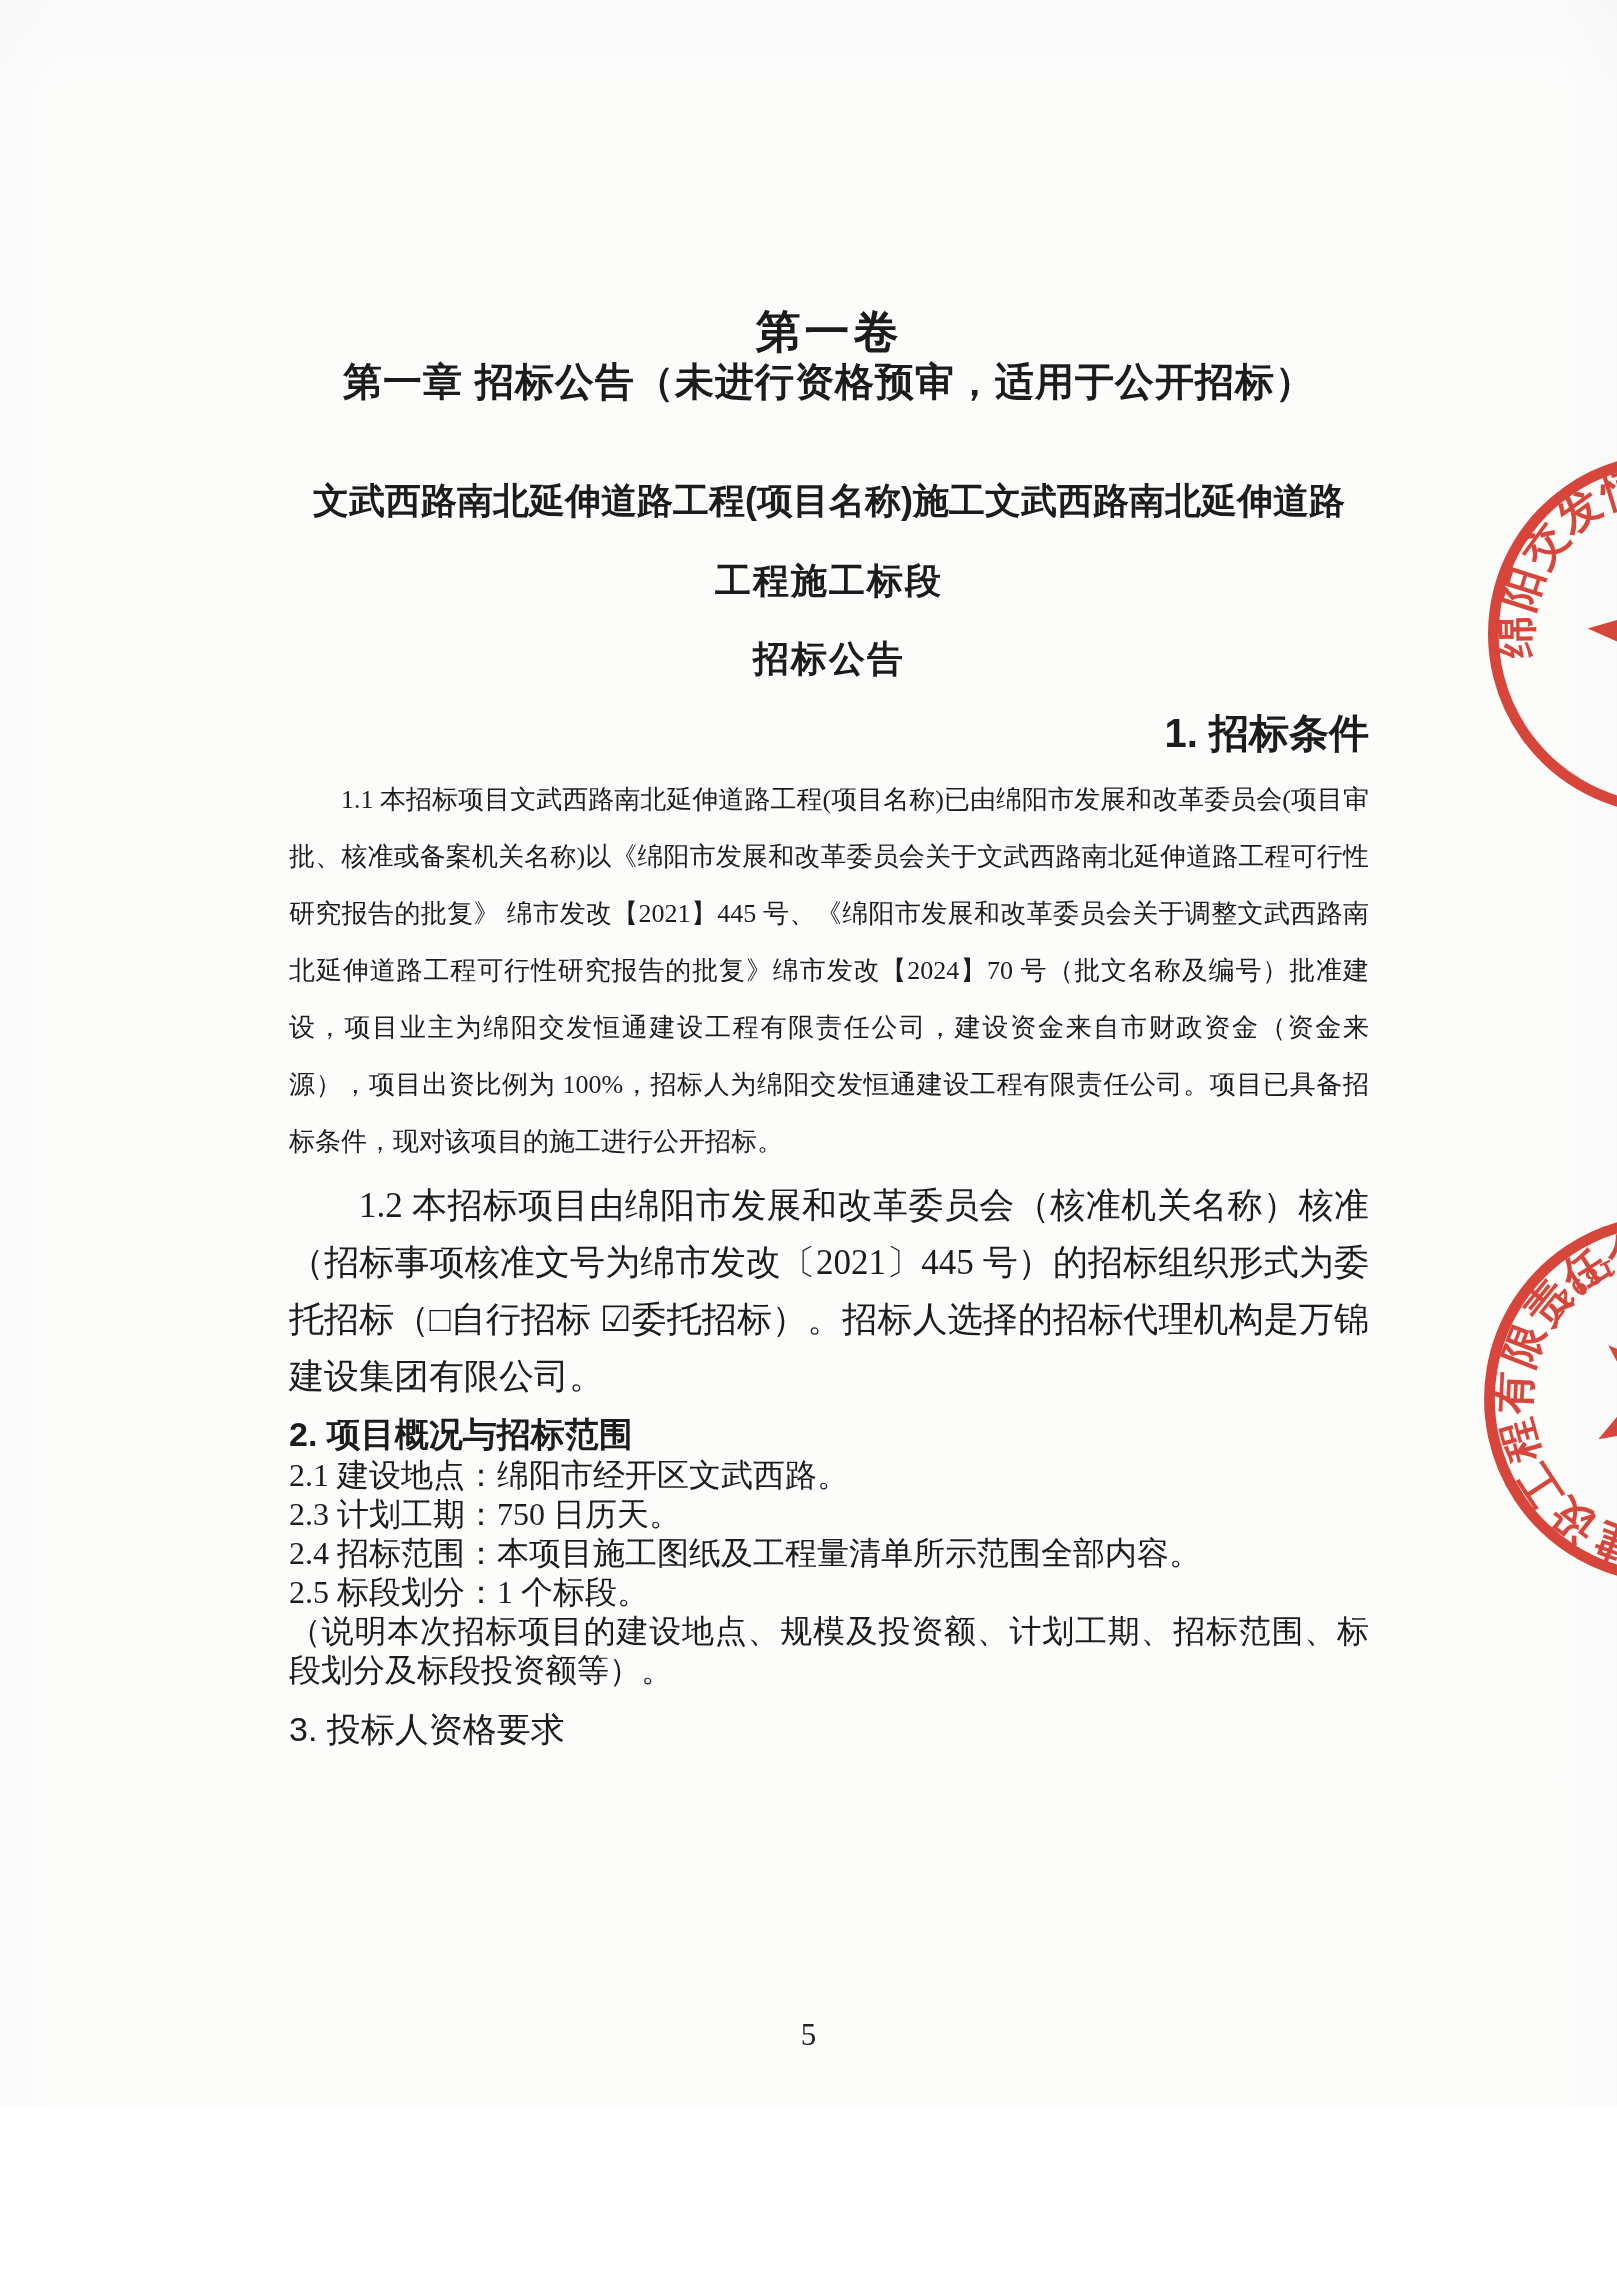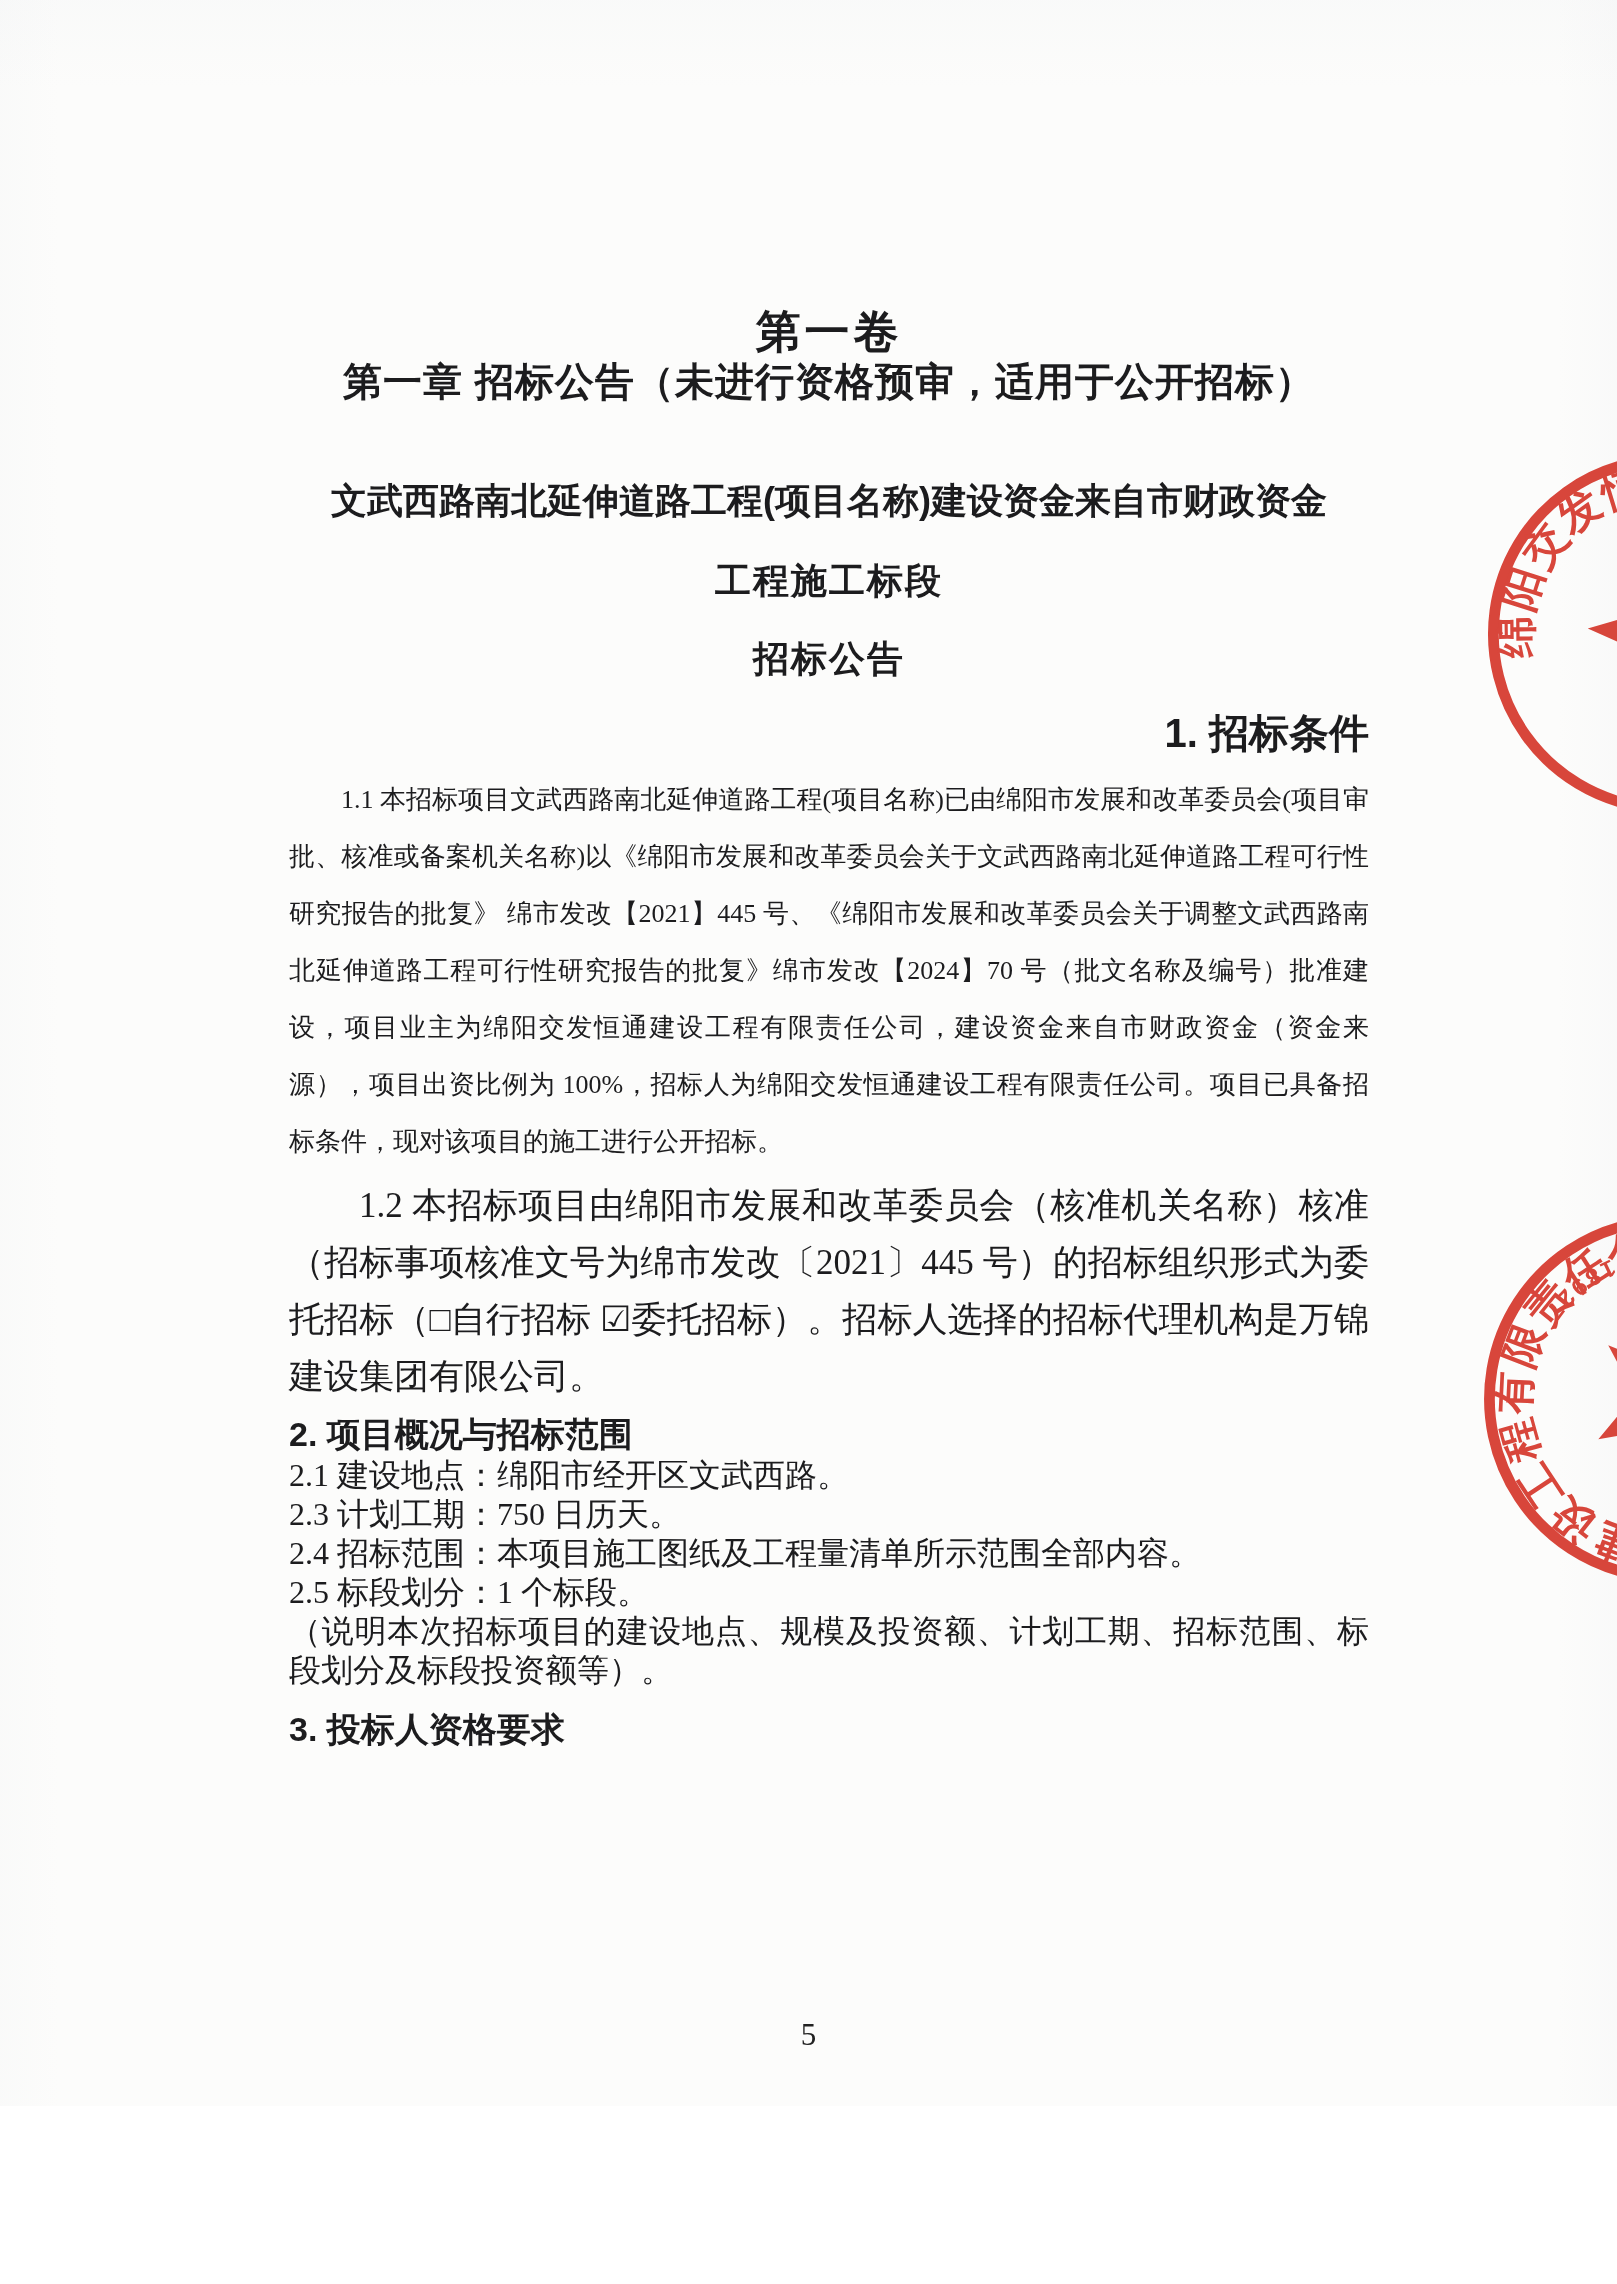--- a/index.html
+++ b/index.html
@@ -89,21 +89,21 @@
     text-align:left;
   }
   .para-l2{
     margin-top:0;
     font-size:32px; line-height:39px;
     text-align:justify;
   }
   .sec-head3{
     margin-top:15.7px;
     font-family:"Liberation Sans","DejaVu Sans",sans-serif;
-    font-weight:700;
+    font-weight:400;
     font-size:34px; line-height:47px;
     text-align:left;
   }
   .page-number{
     position:absolute;
     left:0; top:2017px;
     width:1617px;
     text-align:center;
     font-size:31px;
     color:#222;
@@ -121,21 +121,21 @@
   }
 </style>
 </head>
 <body>
 
 <div class="page">
 
   <div class="content">
     <div class="doc-h1">第一卷</div>
     <div class="doc-h2">第一章  招标公告（未进行资格预审，适用于公开招标）</div>
-    <div class="doc-title">文武西路南北延伸道路工程(项目名称)建设资金来自市财政资金</div>
+    <div class="doc-title">文武西路南北延伸道路工程(项目名称)施工文武西路南北延伸道路</div>
     <div class="doc-title2">工程施工标段</div>
     <div class="doc-title3">招标公告</div>
 
     <div class="sec-head">1.  招标条件</div>
     <div class="para-l1">1.1 本招标项目文武西路南北延伸道路工程(项目名称)已由绵阳市发展和改革委员会(项目审批、核准或备案机关名称)以《绵阳市发展和改革委员会关于文武西路南北延伸道路工程可行性研究报告的批复》 绵市发改【2021】445 号、《绵阳市发展和改革委员会关于调整文武西路南北延伸道路工程可行性研究报告的批复》绵市发改【2024】70 号（批文名称及编号）批准建设，项目业主为绵阳交发恒通建设工程有限责任公司，建设资金来自市财政资金（资金来源），项目出资比例为 100%，招标人为绵阳交发恒通建设工程有限责任公司。项目已具备招标条件，现对该项目的施工进行公开招标。</div>
     <div class="para-l1b">1.2 本招标项目由绵阳市发展和改革委员会（核准机关名称）核准（招标事项核准文号为绵市发改〔2021〕445 号）的招标组织形式为委托招标（□自行招标  ☑委托招标）。招标人选择的招标代理机构是万锦建设集团有限公司。</div>
 
     <div class="sec-head2">2.  项目概况与招标范围</div>
     <div class="para-l2">2.1 建设地点：绵阳市经开区文武西路。</div>
     <div class="para-l2">2.3 计划工期：750 日历天。</div>

